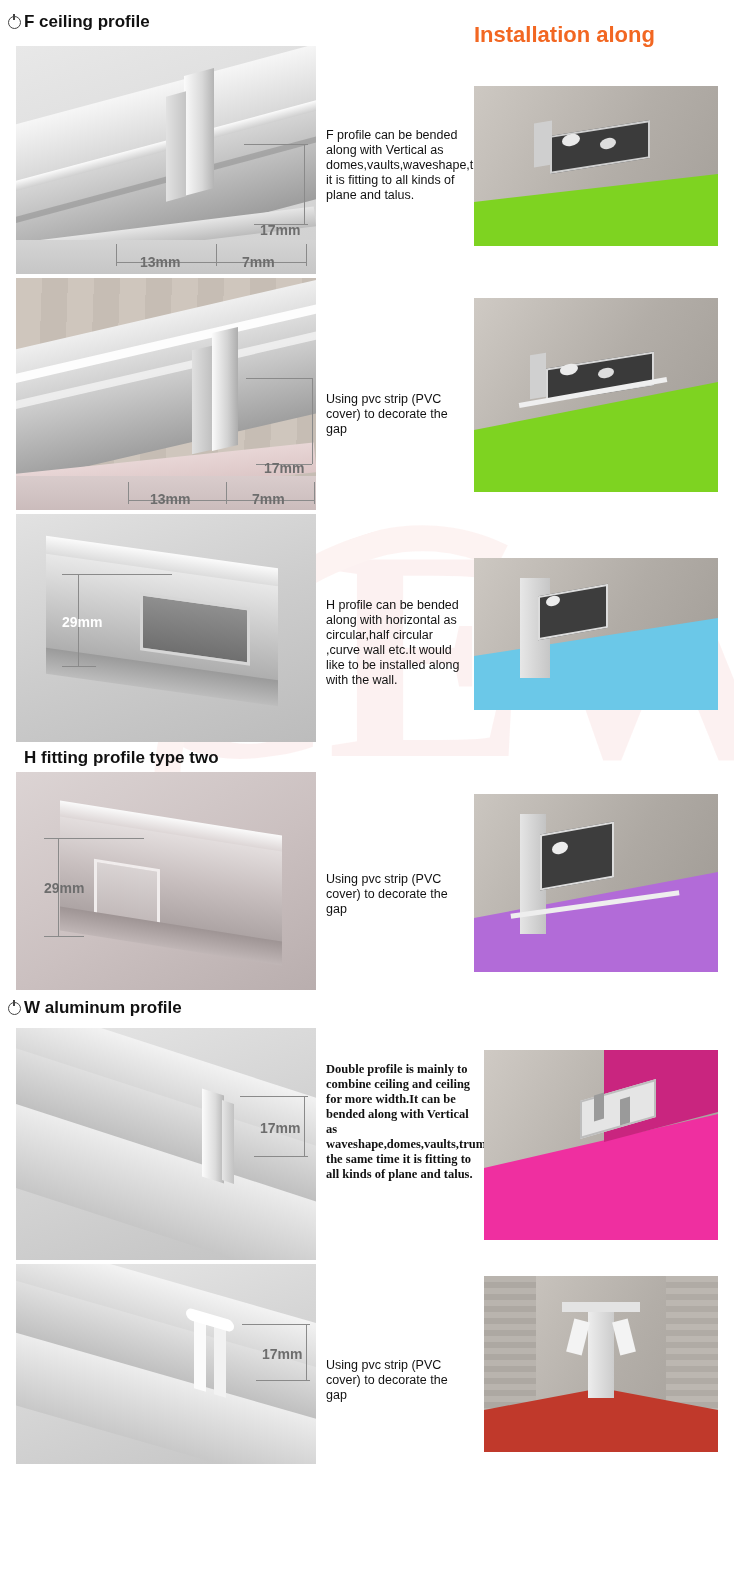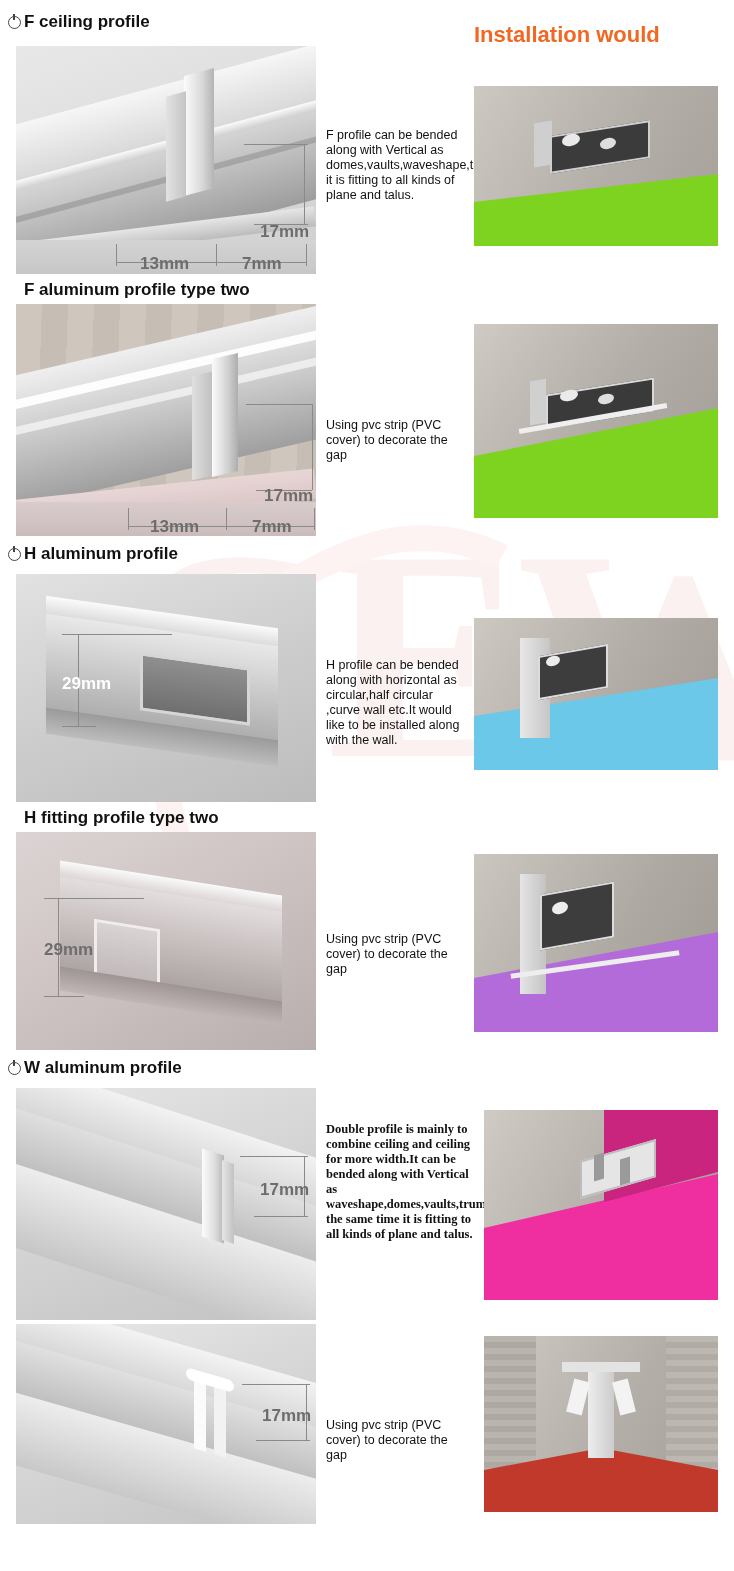--- a/index.html
+++ b/index.html
@@ -153,21 +153,21 @@
   .pink-bg { position:absolute; inset:0; background: linear-gradient(180deg,#d9d2d2,#cbbcbc); }
 
   .dimline {
     position: absolute;
     background: #8a8a8a;
   }
   .dimline.h { height: 1px; }
   .dimline.v { width: 1px; }
   .dimlabel {
     position: absolute;
-    font-size: 17px;
+    font-size: 14px;
     font-weight: bold;
     color: #6d6d6d;
     font-family: "Liberation Sans", sans-serif;
     background: rgba(255,255,255,0.0);
     text-align: center;
   }
   .dimlabel.white { color: #ffffff; }
 
   
   .room {
@@ -184,21 +184,21 @@
   <div class="watermark">
     <div class="wm-swoosh"></div>
     <div class="wm-text">CEW</div>
   </div>
 
   <div class="content">
 
     <div class="headline-row">
       <span class="bullet" style="top:16px;"></span>
       <div class="section-title">F ceiling profile</div>
-      <div class="install-sample">Installation would</div>
+      <div class="install-sample">Installation along</div>
     </div>
 
     <div class="row" style="height:228px; margin-top:-6px;">
 
       <div class="photo">
         <div class="alu-bg"></div>
 
         <div style="position:absolute;left:-30px;top:38px;width:380px;height:150px;background:linear-gradient(180deg,#f6f6f6,#d2d2d2 45%,#9d9d9d);transform:rotate(-15deg);"></div>
         <div style="position:absolute;left:-30px;top:92px;width:380px;height:10px;background:linear-gradient(180deg,#ffffff,#cfcfcf);transform:rotate(-15deg);opacity:.9;"></div>
         <div style="position:absolute;left:-30px;top:128px;width:380px;height:6px;background:#8e8e8e;transform:rotate(-15deg);opacity:.55;"></div>
@@ -230,21 +230,20 @@
 
         <div style="position:absolute;left:0;bottom:0;width:100%;height:72px;background:#7ed321;clip-path:polygon(0 28px,100% 0,100% 100%,0 100%);"></div>
 
         <div style="position:absolute;left:76px;top:42px;width:96px;height:34px;background:#3b3b3b;transform:skewY(-9deg);border:2px solid #cfcfcf;"></div>
         <div style="position:absolute;left:88px;top:48px;width:18px;height:12px;background:#e9e9e9;border-radius:50%;transform:skewY(-9deg);"></div>
         <div style="position:absolute;left:126px;top:52px;width:16px;height:11px;background:#dedede;border-radius:50%;transform:skewY(-9deg);"></div>
         <div style="position:absolute;left:60px;top:36px;width:18px;height:44px;background:#cfcfcf;transform:skewY(-9deg);"></div>
       </div>
     </div>
 
-    <div class="section-title">F aluminum profile type two</div>
 
     <div class="row" style="height:232px;">
 
       <div class="photo">
         <div class="wood-bg"></div>
 
         <div style="position:absolute;left:-20px;top:36px;width:360px;height:130px;background:linear-gradient(180deg,#efefef,#c9c9c9 50%,#9f9f9f);transform:rotate(-13deg);"></div>
         <div style="position:absolute;left:-20px;top:86px;width:360px;height:8px;background:#f4f4f4;transform:rotate(-13deg);opacity:.8;"></div>
 
         <div style="position:absolute;left:-10px;top:60px;width:330px;height:9px;background:#fdfdfd;transform:rotate(-13deg);"></div>
@@ -274,24 +273,20 @@
         <div style="position:absolute;inset:0;background:linear-gradient(125deg,#cfcac4 0%,#b2ada7 50%,#a09b95 100%);"></div>
         <div style="position:absolute;left:0;bottom:0;width:100%;height:110px;background:#7ed321;clip-path:polygon(0 48px,100% 0,100% 100%,0 100%);"></div>
         <div style="position:absolute;left:72px;top:62px;width:104px;height:30px;background:#3a3a3a;transform:skewY(-9deg);border:2px solid #d8d8d8;"></div>
         <div style="position:absolute;left:86px;top:66px;width:18px;height:11px;background:#ebebeb;border-radius:50%;transform:skewY(-9deg);"></div>
         <div style="position:absolute;left:124px;top:70px;width:16px;height:10px;background:#dedede;border-radius:50%;transform:skewY(-9deg);"></div>
         <div style="position:absolute;left:56px;top:56px;width:16px;height:44px;background:#d0d0d0;transform:skewY(-9deg);"></div>
         <div style="position:absolute;left:44px;top:92px;width:150px;height:5px;background:#efefef;transform:rotate(-10deg);"></div>
       </div>
     </div>
 
-    <div class="headline-row" style="height:34px;">
-      <span class="bullet" style="top:8px;"></span>
-      <div class="section-title" style="top:4px;">H aluminum profile</div>
-    </div>
 
     <div class="row" style="height:228px;">
 
       <div class="photo">
         <div class="grey-bg"></div>
         <div style="position:absolute;inset:0;background:linear-gradient(160deg,#e2e2e2,#cdcdcd 50%,#bcbcbc);"></div>
 
         <div style="position:absolute;left:30px;top:44px;width:232px;height:116px;background:linear-gradient(180deg,#f0f0f0,#cfcfcf 45%,#a8a8a8);transform:skewY(8deg);"></div>
 
         <div style="position:absolute;left:30px;top:38px;width:232px;height:18px;background:linear-gradient(180deg,#fbfbfb,#dcdcdc);transform:skewY(8deg);"></div>

